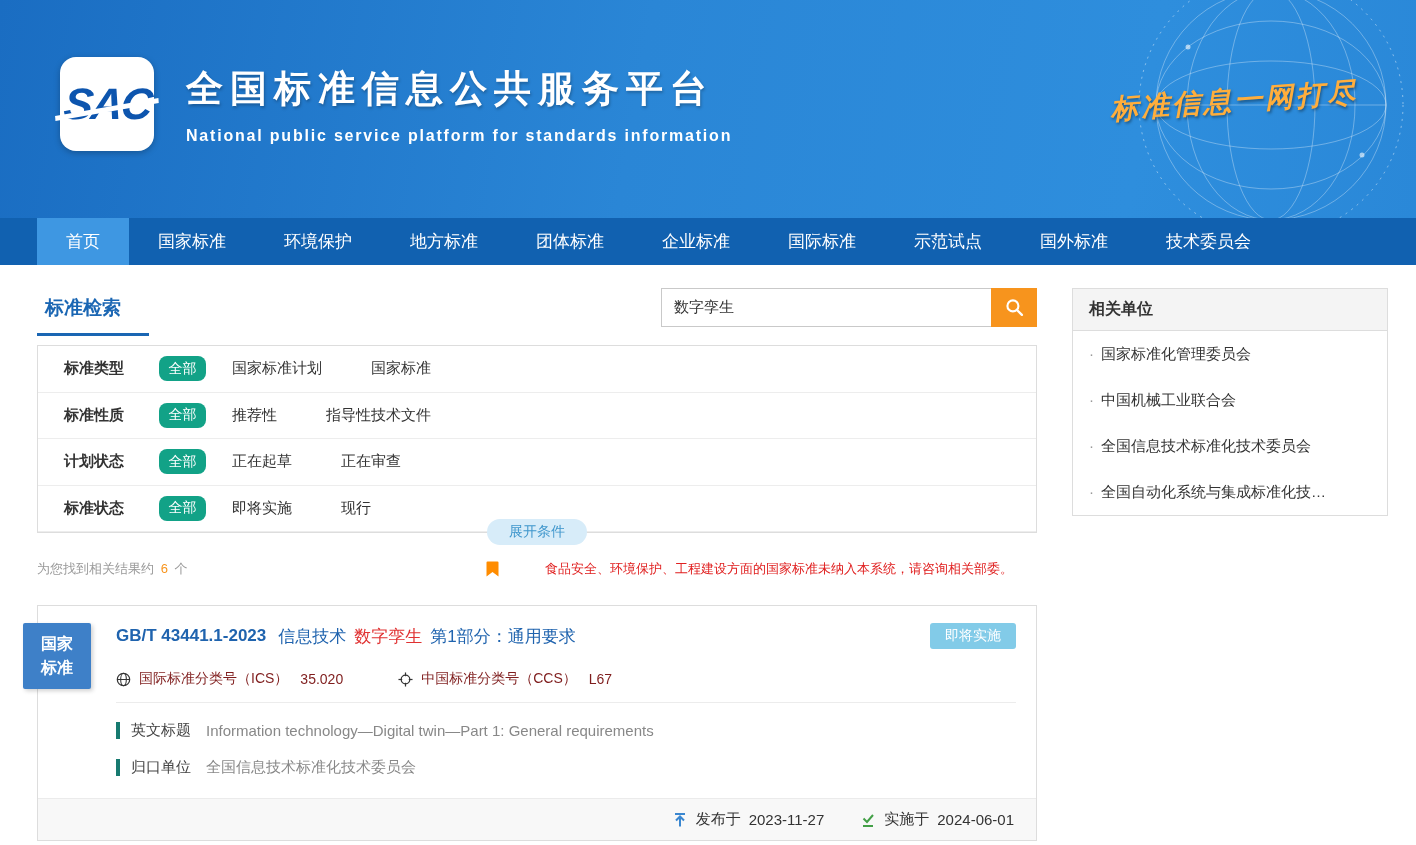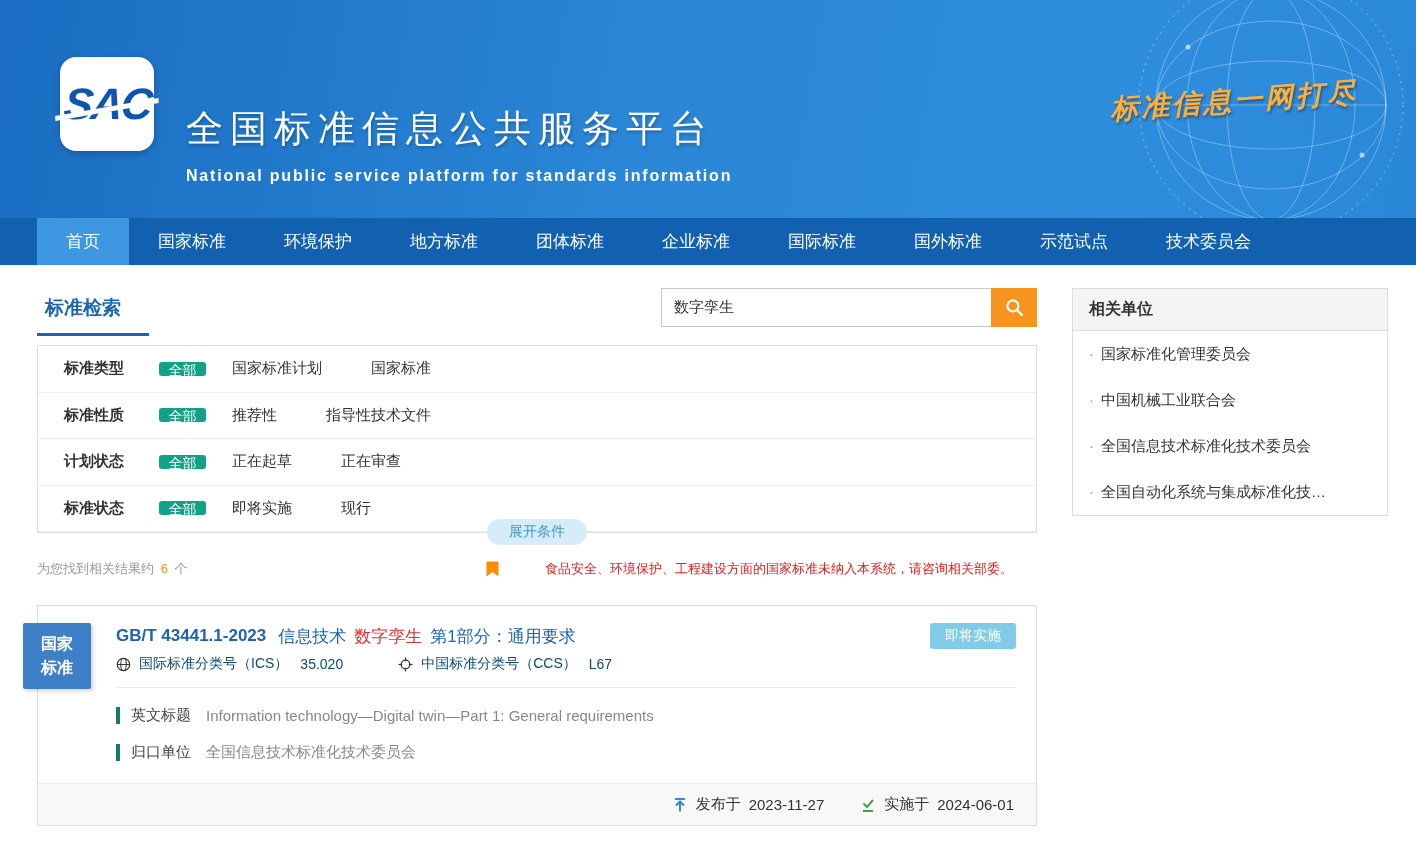--- a/index.html
+++ b/index.html
@@ -23,21 +23,21 @@
   }
   .logo-text{
     font-style:italic; font-weight:bold; font-size:44px; color:#0d55ae;
     letter-spacing:-2px; position:relative; transform:skewX(-6deg);
   }
   .logo-text::after{
     content:""; position:absolute; left:-8px; right:-8px; top:56%; height:5px;
     background:#fff; transform:rotate(-10deg);
   }
   .header-titles{ position:absolute; left:186px; top:64px; color:#fff; }
-  .header-title{ font-size:37px; font-weight:normal; letter-spacing:7px; text-shadow:1px 2px 3px rgba(0,0,0,.25);margin-top:40px; }
+  .header-title{ font-size:37px; font-weight:bold; letter-spacing:7px; text-shadow:1px 2px 3px rgba(0,0,0,.25); }
   .header-subtitle{ margin-top:13px; font-size:16px; font-weight:bold; letter-spacing:1.8px; }
   .slogan{
     position:absolute; right:58px; top:82px;
     font-family:"DejaVu Serif",serif; font-style:italic; font-weight:bold;
     font-size:28px; color:#ffae3c; letter-spacing:3px;
     transform:rotate(-4deg);
     text-shadow:1px 2px 3px rgba(0,0,0,.4);
   }
 
   
@@ -68,22 +68,22 @@
     width:46px; background:#f7941d; border:none; cursor:pointer;
     display:flex; align-items:center; justify-content:center;
   }
 
   
   .filter-box{ position:relative; border:1px solid #ddd; margin-top:5px; }
   .filter-row{ display:flex; align-items:center; height:46.5px; border-bottom:1px solid #ededed; padding-left:26px; }
   .filter-row:last-child{ border-bottom:none; }
   .filter-label{ width:95px; font-size:15px; font-weight:bold; color:#333; flex:none; }
   .all-btn{
-    width:47px; height:14px; background:#12a287; color:#fff; border:none;
-    border-radius:3px; font-size:14px; cursor:pointer; font-family:inherit; flex:none;
+    width:47px; height:25px; background:#12a287; color:#fff; border:none;
+    border-radius:8px; font-size:14px; cursor:pointer; font-family:inherit; flex:none;
   }
   .filter-opt{ margin-left:49px; font-size:15px; color:#333; cursor:pointer; }
   .all-btn + .filter-opt{ margin-left:26px; }
   .expand-pill{
     position:absolute; left:50%; bottom:-13px; transform:translateX(-50%);
     background:#d7ecf9; color:#3f96cc; font-size:14px; padding:4px 22px;
     border-radius:13px; cursor:pointer; white-space:nowrap;
   }
 
   
@@ -104,22 +104,22 @@
   .card-body{ padding-left:78px; padding-right:20px; }
   .card-title-row{ display:flex; align-items:center; cursor:pointer; }
   .card-code{ font-size:17px; font-weight:bold; color:#1f63ae; margin-right:12px; }
   .t-blue{ font-size:17px; color:#1f63ae; margin-right:8px; }
   .t-red{ font-size:17px; color:#e03131; margin-right:8px; }
   .status-badge{
     margin-left:auto; background:#82cbe8; color:#fff; font-size:14px;
     padding:4px 15px; border-radius:3px; flex:none;
   }
   .card-meta{
-    display:flex; align-items:center; margin-top:6px; padding-bottom:14px;
-    border-bottom:1px solid #ececec; font-size:14px; color:#0c4a6e;
+    display:flex; align-items:center; margin-top:21px; padding-bottom:14px;
+    border-bottom:1px solid #ececec; font-size:14px; color:#7f1d1d;
   }
   .meta-item{ display:flex; align-items:center; margin-right:55px; }
   .meta-item svg{ margin-right:8px; flex:none; }
   .meta-label{ margin-right:12px; }
   .info-row{ display:flex; align-items:center; margin-top:18px; font-size:15px; }
   .bar{ width:4px; height:17px; background:#177a70; margin-right:11px; flex:none; }
   .info-label{ color:#444; margin-right:15px; flex:none; }
   .info-value{ color:#888; }
   .card-footer{
     margin-top:21px; background:#f8f8f8; border-top:1px solid #ebebeb;
@@ -172,22 +172,22 @@
 </header>
 
 <nav class="nav">
   <div class="nav-item active">首页</div>
   <div class="nav-item">国家标准</div>
   <div class="nav-item">环境保护</div>
   <div class="nav-item">地方标准</div>
   <div class="nav-item">团体标准</div>
   <div class="nav-item">企业标准</div>
   <div class="nav-item">国际标准</div>
+  <div class="nav-item">示范试点</div>
   <div class="nav-item">国外标准</div>
-  <div class="nav-item">示范试点</div>
   <div class="nav-item">技术委员会</div>
 </nav>
 
 <div class="content">
   <div class="main-col">
 
     <div class="search-row">
       <div class="search-tab">标准检索</div>
       <div class="search-box">
         <input type="text" value="数字孪生" style="">

